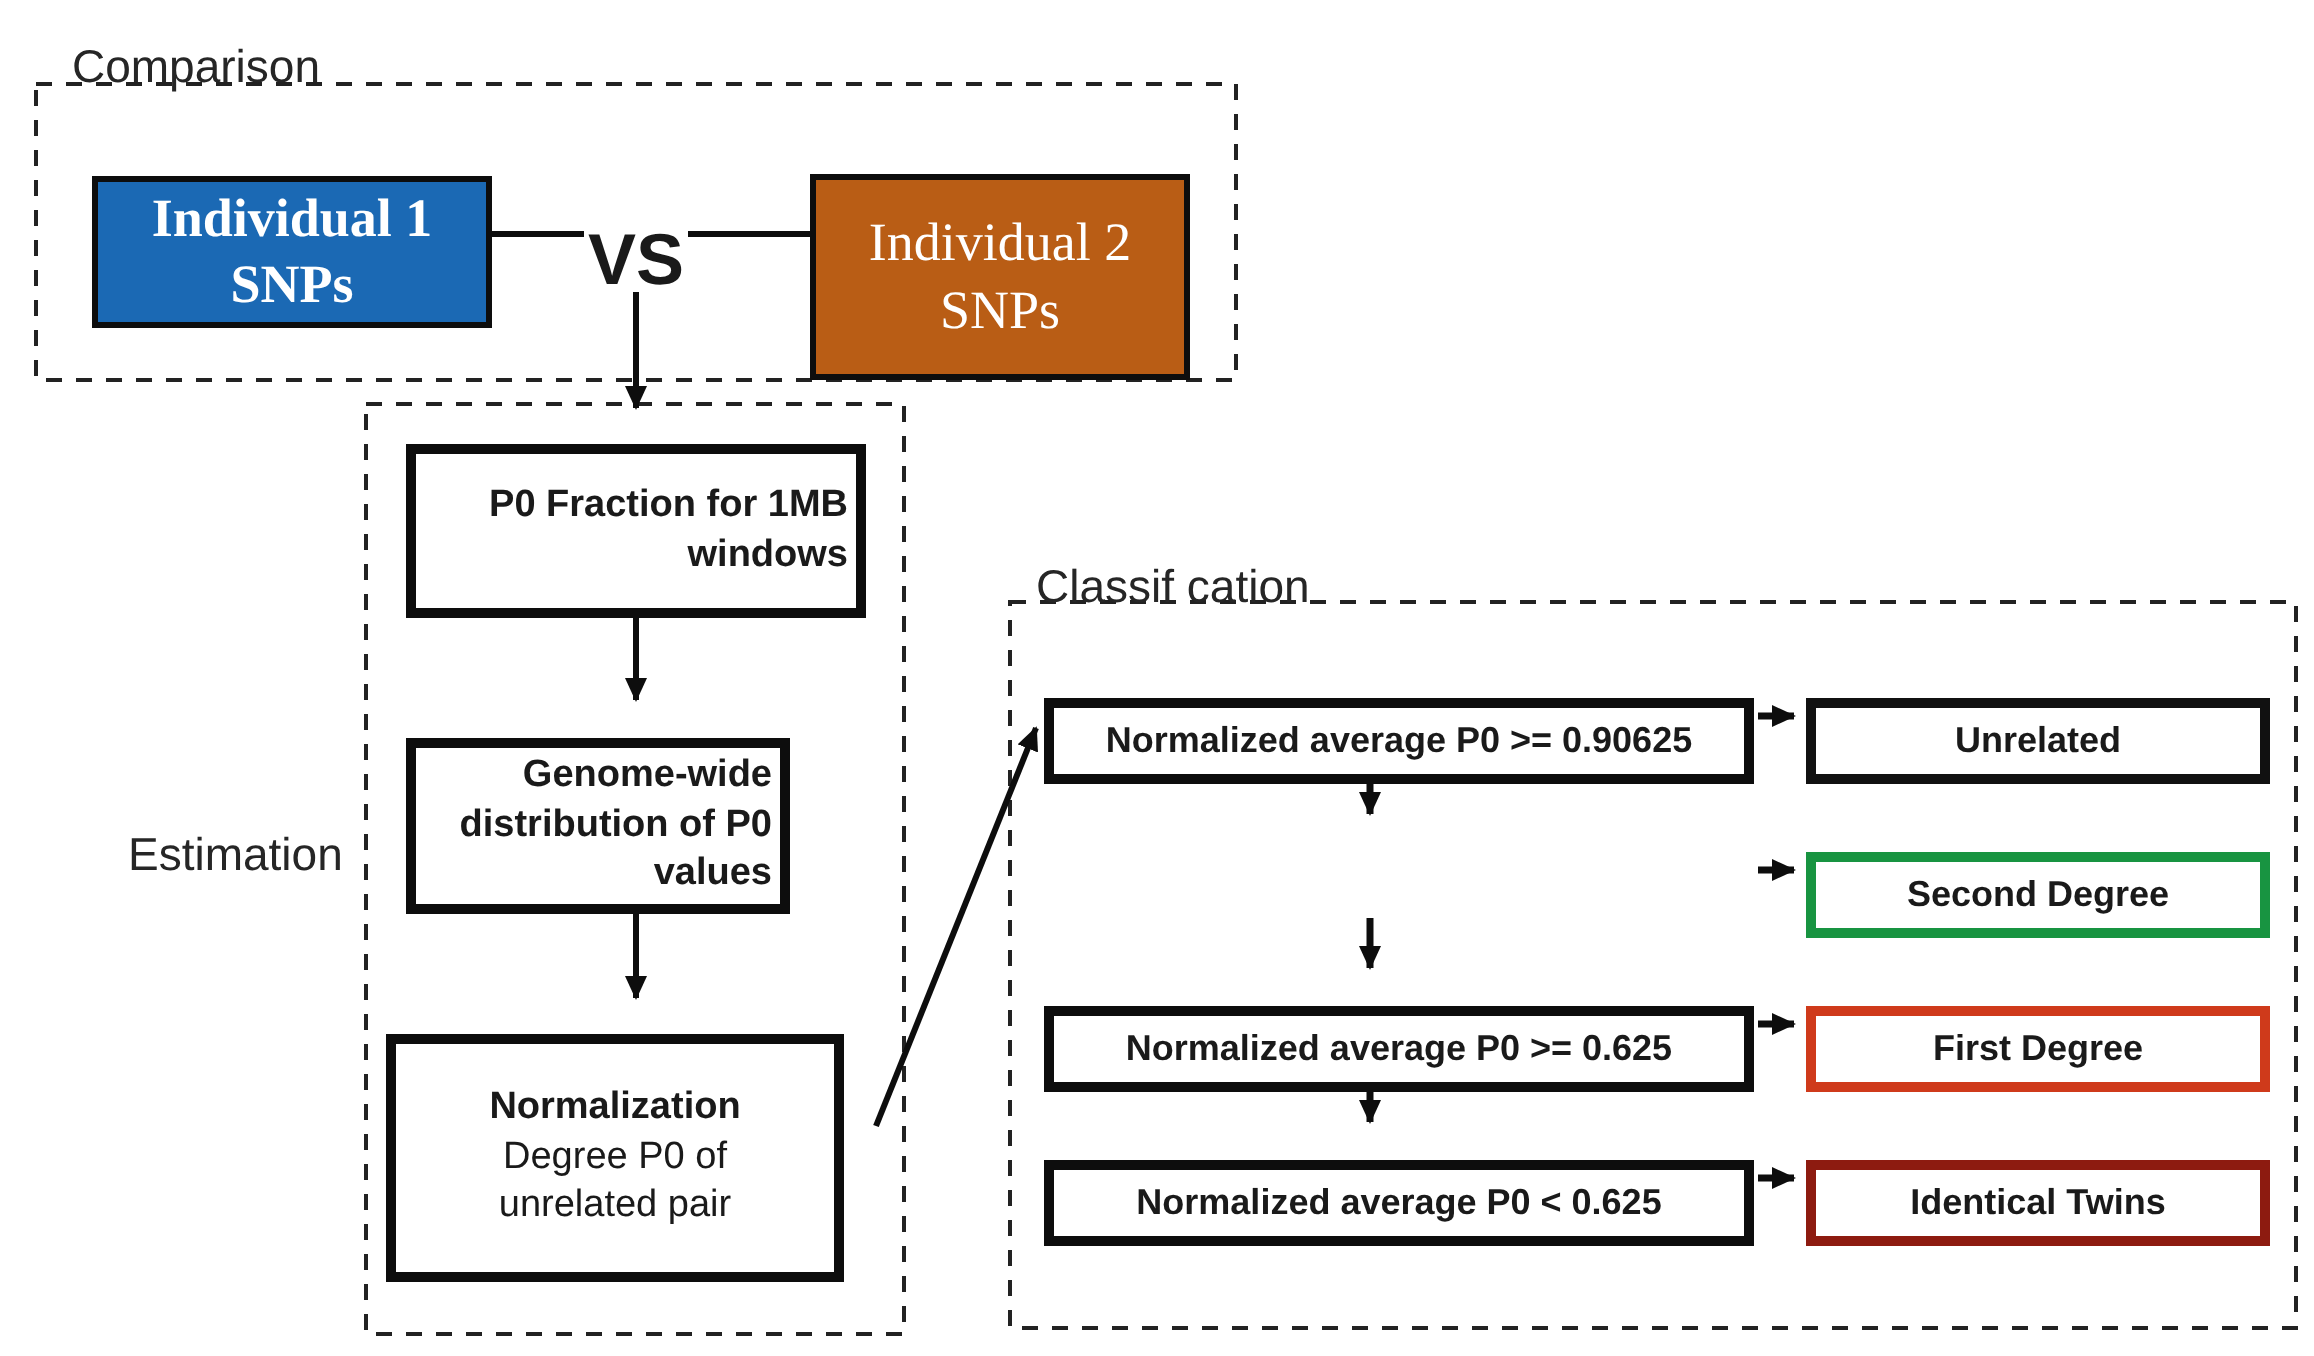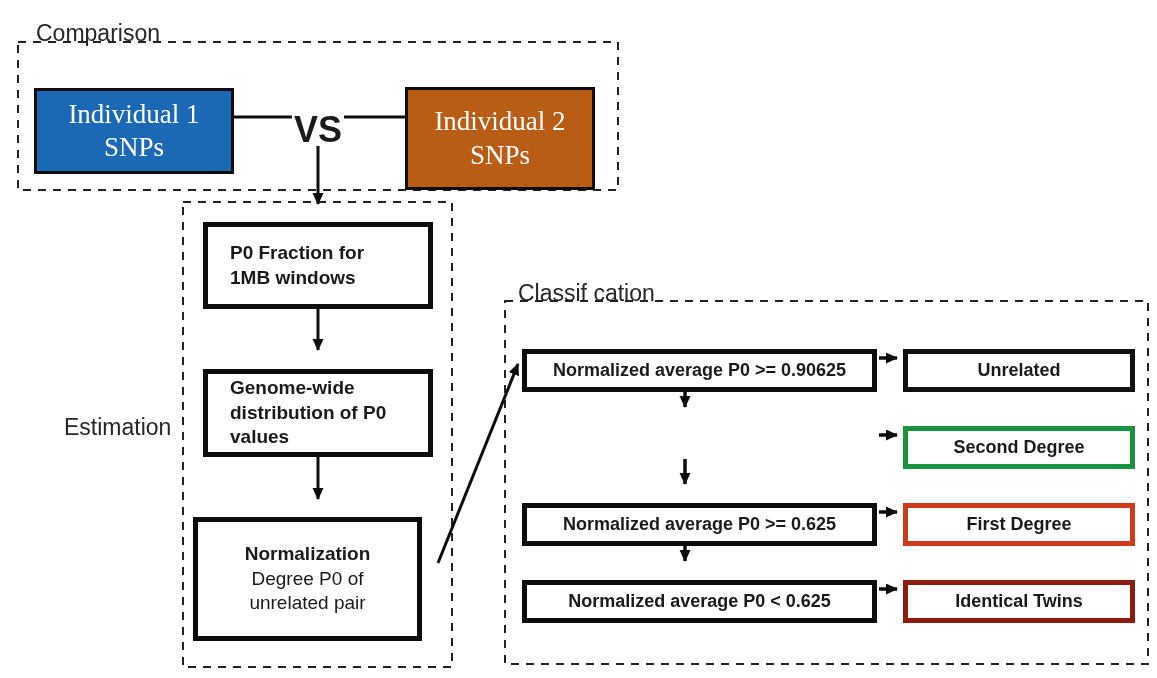--- a/index.html
+++ b/index.html
@@ -13,44 +13,44 @@
   .section-label { font-size:23px; color:#262626; white-space:nowrap; }
 
   .snp-box {
     display:flex; align-items:center; justify-content:center; text-align:center;
     border:3px solid #0d0d0d; color:#ffffff;
     font-family:"Liberation Serif", serif; font-size:27px; line-height:1.23;
   }
 
   .flow-box {
     display:flex; flex-direction:column; align-items:center; justify-content:center;
-    text-align:left; background:#ffffff; border:5px solid #0d0d0d;
-    font-size:19px; font-weight:bold; color:#1a1a1a; line-height:1.3; padding:2px 22px;
+    text-align:right; background:#ffffff; border:5px solid #0d0d0d;
+    font-size:19px; font-weight:bold; color:#1a1a1a; line-height:1.3; padding:2px 4px;
   }
   .flow-box .sub { font-weight:normal; }
 
   .cond-box, .result-box {
     display:flex; align-items:center; justify-content:center; text-align:center;
     background:#ffffff; border:5px solid #0d0d0d;
     font-size:18px; font-weight:bold; color:#1a1a1a; white-space:nowrap;
   }
 
   .vs-label { font-size:36px; font-weight:bold; color:#1a1a1a; text-align:center; }
 
   
   .comparison-label   { left:36px;  top:8px; }
   .estimation-label   { left:64px;  top:402px; }
   .classification-label{ left:518px; top:268px; }
 
-  .box-ind1 { left:34px;  top:76px;  width:200px; height:86px; }
+  .box-ind1 { left:46px;  top:76px;  width:200px; height:76px;font-weight:bold; }
   .box-ind2 { left:405px; top:75px;  width:190px; height:103px; }
   .vs-pos   { left:290px; top:97px;  width:56px; }
 
   .box-step1 { left:203px; top:210px; width:230px; height:87px; }
-  .box-step2 { left:203px; top:357px; width:230px; height:88px; }
+  .box-step2 { left:203px; top:357px; width:192px; height:88px; }
   .box-step3 { left:193px; top:505px; width:229px; height:124px; }
 
   .row-0 { top:337px; } .row-1 { top:414px; } .row-2 { top:491px; } .row-3 { top:568px; }
   .cond-box   { left:522px; width:355px; height:43px; }
   .result-box { left:903px; width:232px; height:43px; }
 </style>
 </head>
 <body>
 
 <div class="canvas">

